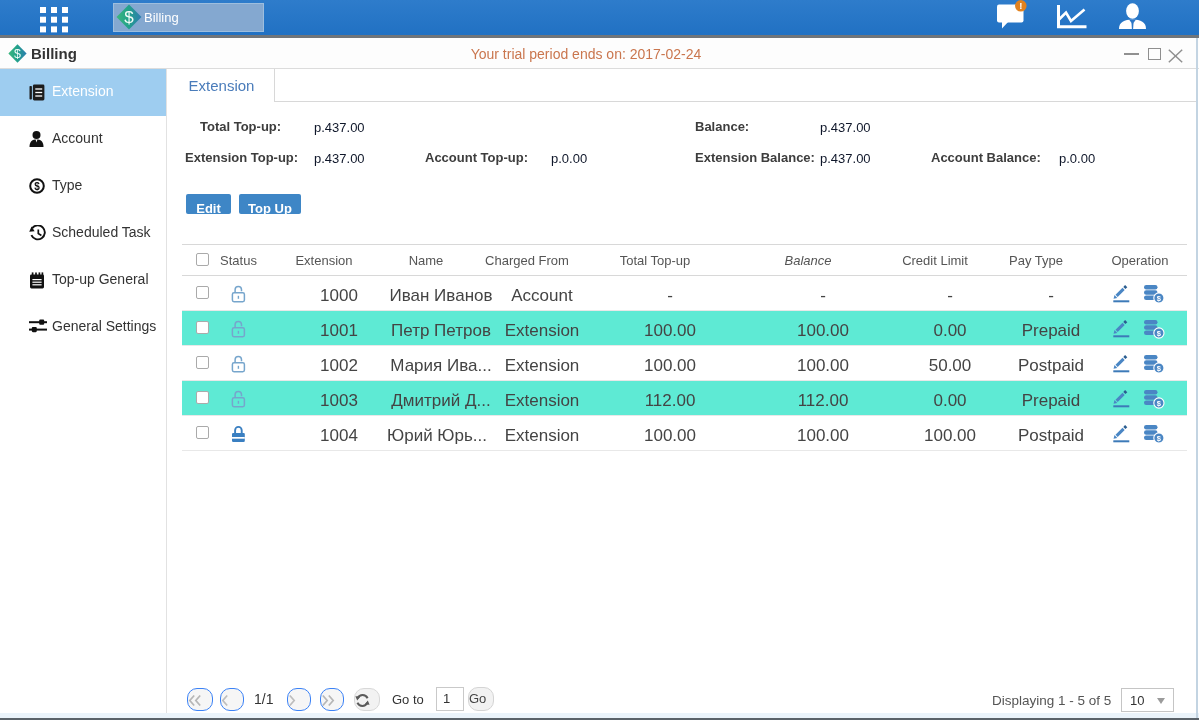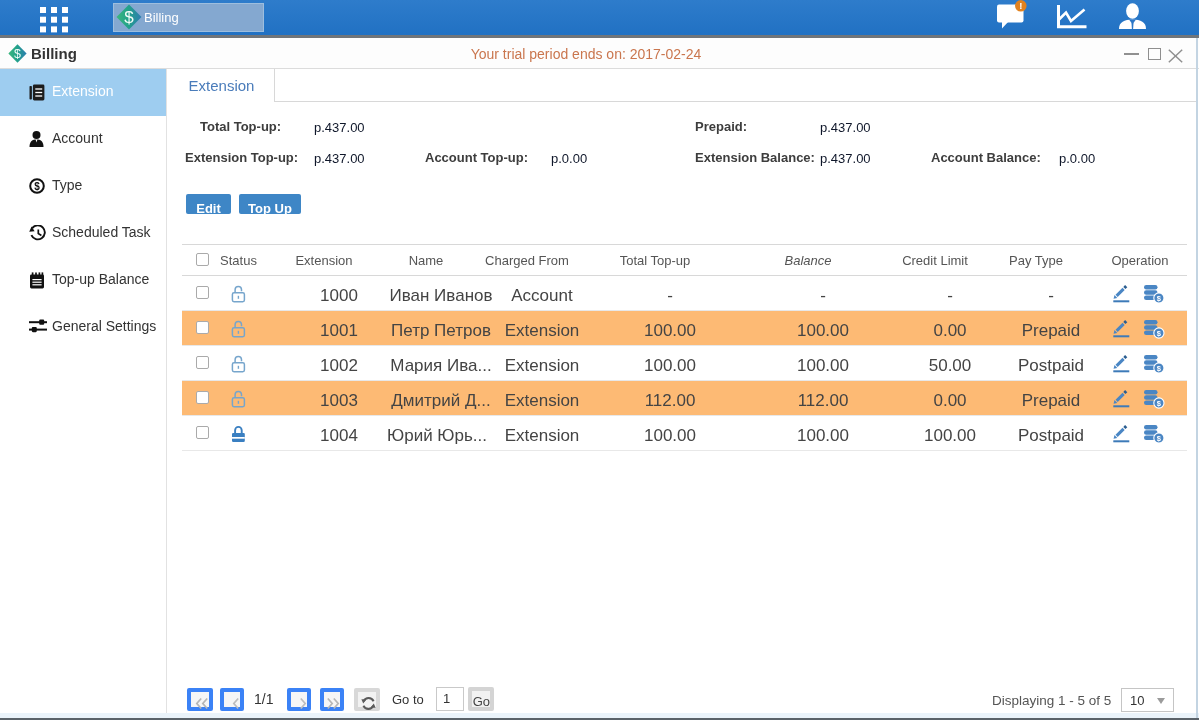--- a/index.html
+++ b/index.html
@@ -41,28 +41,28 @@
 .val { position:absolute; font-size:13px; color:#0f172a; }
 
 .btn { position:absolute; background:#3e86c6; color:#fff; font-size:13px; font-weight:bold; text-align:center;
   border-radius:2px; line-height:29px; height:20px; }
 
 
 #tbl { position:absolute; left:182px; top:244px; width:1005px; }
 .hrow { position:absolute; left:0; width:1005px; height:32px; border-top:1px solid #d8d8d8;
   border-bottom:1px solid #d8d8d8; }
 .trow { position:absolute; left:0; width:1005px; height:35px; border-bottom:1px solid #e8e8e8; }
-.trow.alt { background:#fdba74;text-align:center; }
+.trow.alt { background:#5eead4;text-align:center; }
 .hc { position:absolute; top:8px; font-size:13px; color:#555; transform:translateX(-50%); white-space:nowrap; }
 .tc { position:absolute; top:10px; font-size:17px; color:#444; transform:translateX(-50%); white-space:nowrap;margin-left:15px; }
 .cb { position:absolute; left:14px; width:13px; height:13px; border:1px solid #aaa; border-radius:2px; background:#fff; }
 
 
-.pbtn { position:absolute; width:24px; height:23px; background:#f6f6f6; border:4px solid #3b82f6;
-  border-radius:2px; color:#b2b2b2; text-align:right; line-height:20px; font-size:16px; }
+.pbtn { position:absolute; width:24px; height:23px; background:#f6f6f6; border:1px solid #3b82f6;
+  border-radius:10px; color:#b2b2b2; text-align:left; line-height:20px; font-size:16px; }
 
 
 #botlight { position:absolute; left:0; top:713px; width:1199px; height:5px; background:#eaf3fa; }
 #botdark { position:absolute; left:0; top:718px; width:1199px; height:2px; background:#5a6269; }
 #rightedge { position:absolute; left:1196px; top:38px; width:2px; height:680px; background:#c3d4e2; }
 </style>
 </head>
 <body>
 <div id="page">
   <div id="topbar"></div>
@@ -166,42 +166,42 @@
       <svg width="16" height="17" viewBox="0 0 16 17">
           <rect x="1" y="2.6" width="14" height="13.8" rx="1.4" fill="#111"></rect>
           <line x1="3.6" y1="0.4" x2="3.6" y2="4" stroke="#111" stroke-width="1.7"></line>
           <line x1="7" y1="0.4" x2="7" y2="4" stroke="#111" stroke-width="1.7"></line>
           <line x1="10.4" y1="0.4" x2="10.4" y2="4" stroke="#111" stroke-width="1.7"></line>
           <line x1="13.4" y1="0.4" x2="13.4" y2="4" stroke="#111" stroke-width="1.7"></line>
           <line x1="3.4" y1="7.6" x2="12.6" y2="7.6" stroke="#fff" stroke-width="1.2"></line>
           <line x1="3.4" y1="10.2" x2="12.6" y2="10.2" stroke="#fff" stroke-width="1.2"></line>
           <line x1="3.4" y1="12.8" x2="12.6" y2="12.8" stroke="#fff" stroke-width="1.2"></line>
         </svg>
-      <span class="lbl">Top-up Balance</span>
+      <span class="lbl">Top-up General</span>
       </div>
     <div class="mitem">
       <svg width="18" height="14" viewBox="0 0 18 14">
           <line x1="0" y1="3.2" x2="18" y2="3.2" stroke="#111" stroke-width="2"></line>
           <line x1="0" y1="10.6" x2="18" y2="10.6" stroke="#111" stroke-width="2"></line>
           <rect x="10.2" y="0.6" width="5" height="5.2" rx="1.1" fill="#111"></rect>
           <rect x="2.8" y="8" width="5" height="5.2" rx="1.1" fill="#111"></rect>
         </svg>
       <span class="lbl">General Settings</span>
       </div>
   </div>
 
   <div id="tabbar">
       <div id="tab-active">
         <span>Extension</span>
       </div>
     </div>
 
   <span class="lab" style="left:200px; top:119px;">Total Top-up:</span>
   <span class="val" style="left:314px; top:120px;">p.437.00</span>
-  <span class="lab" style="left:695px; top:119px;">Prepaid:</span>
+  <span class="lab" style="left:695px; top:119px;">Balance:</span>
   <span class="val" style="left:820px; top:120px;">p.437.00</span>
 
   <span class="lab" style="left:185px; top:150px;">Extension Top-up:</span>
   <span class="val" style="left:314px; top:151px;">p.437.00</span>
   <span class="lab" style="left:425px; top:150px;">Account Top-up:</span>
   <span class="val" style="left:551px; top:151px;">p.0.00</span>
   <span class="lab" style="left:695px; top:150px;">Extension Balance:</span>
   <span class="val" style="left:820px; top:151px;">p.437.00</span>
   <span class="lab" style="left:931px; top:150px;">Account Balance:</span>
   <span class="val" style="left:1059px; top:151px;">p.0.00</span>

